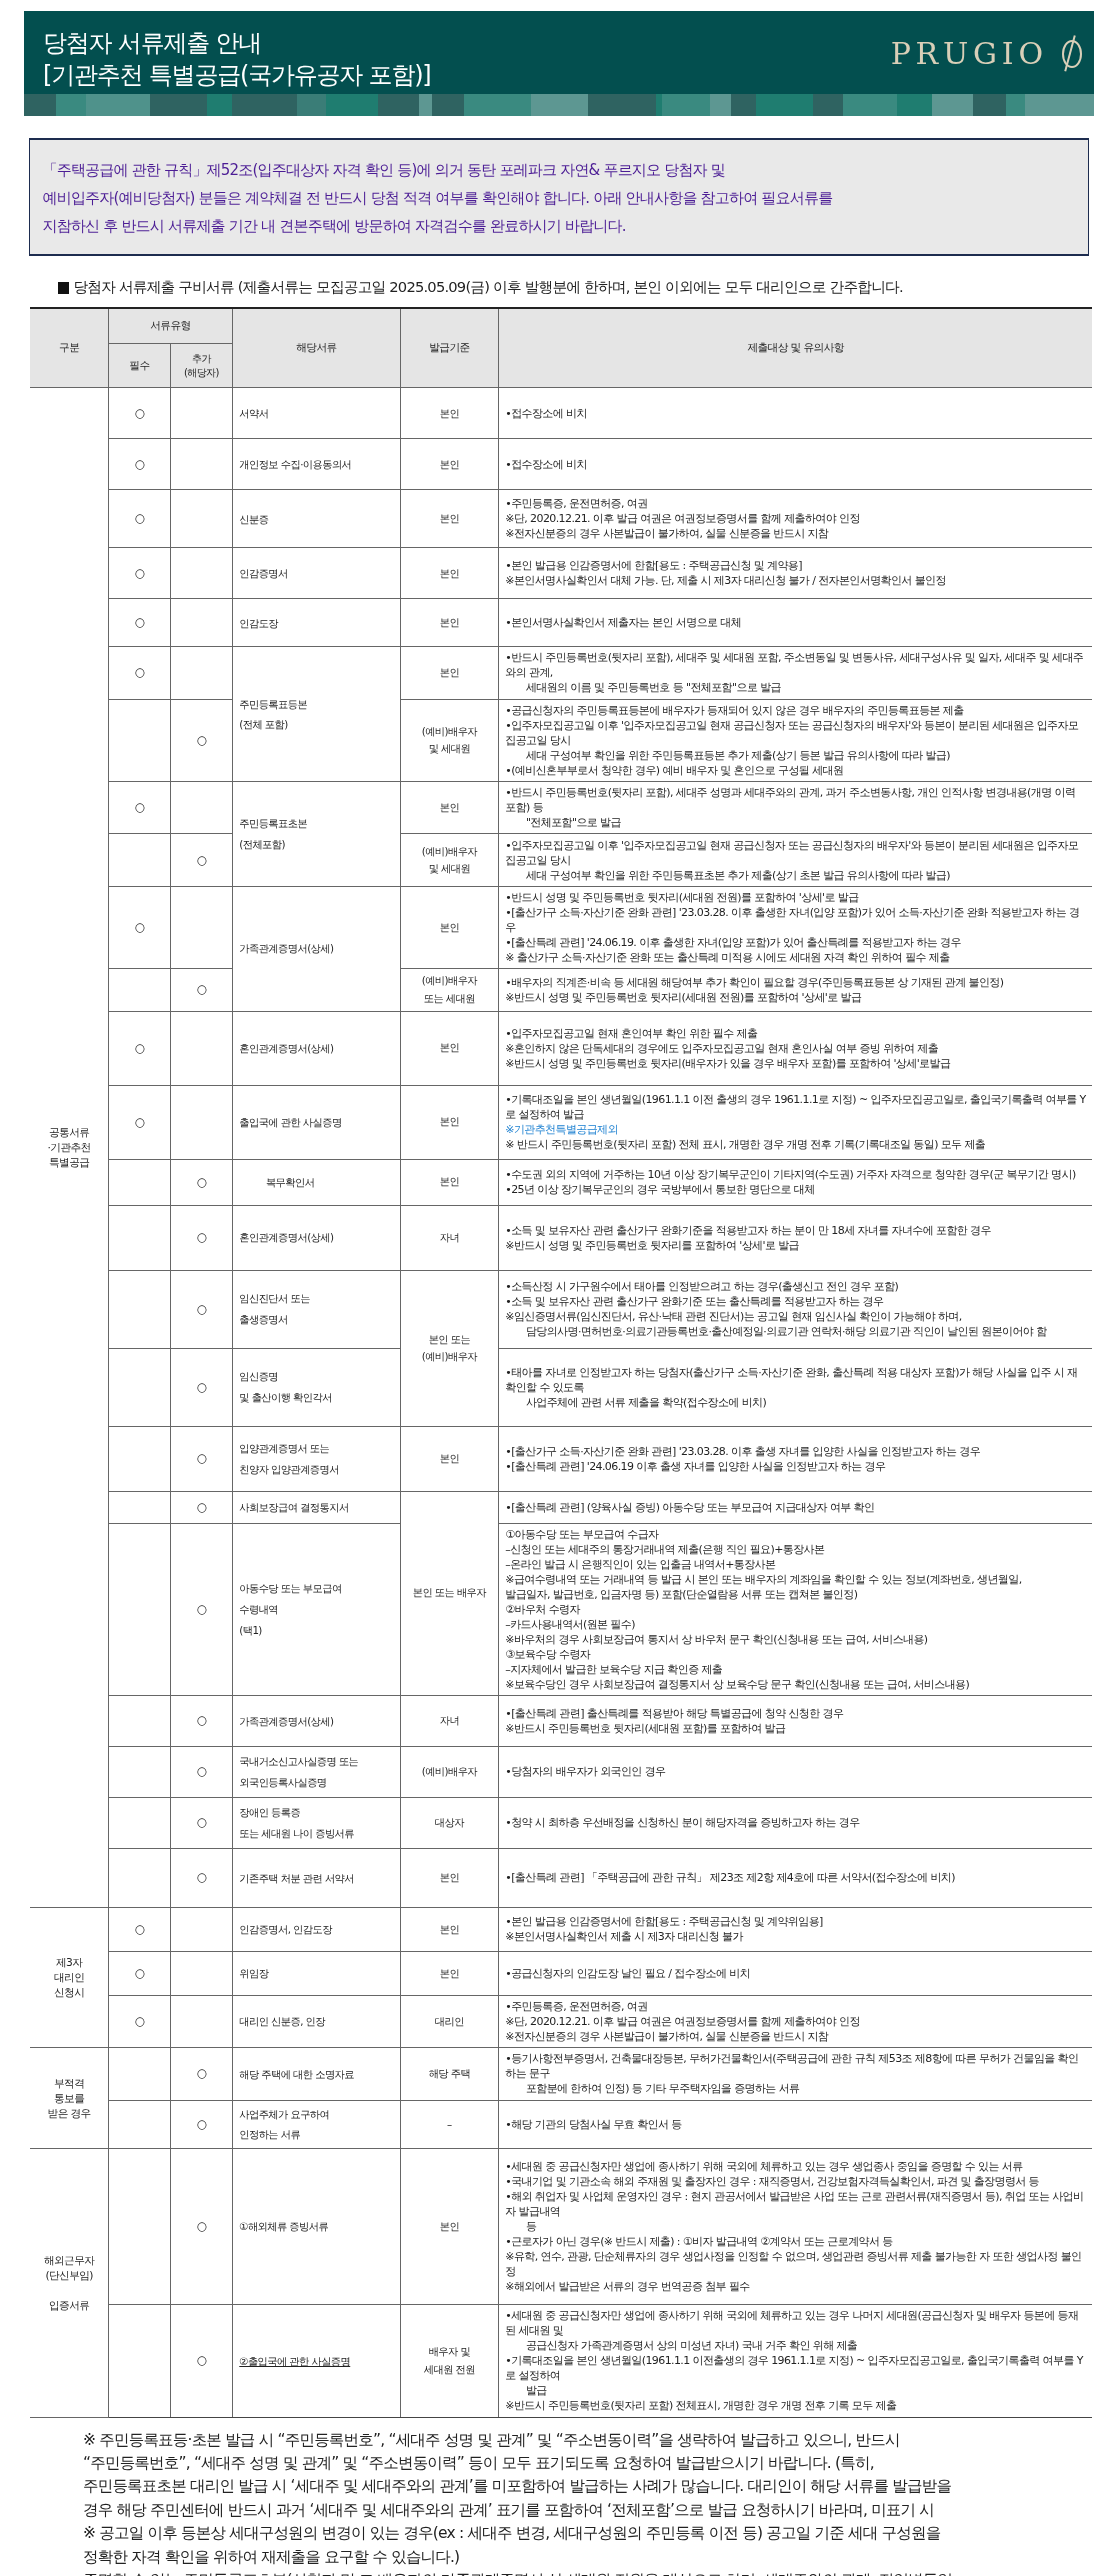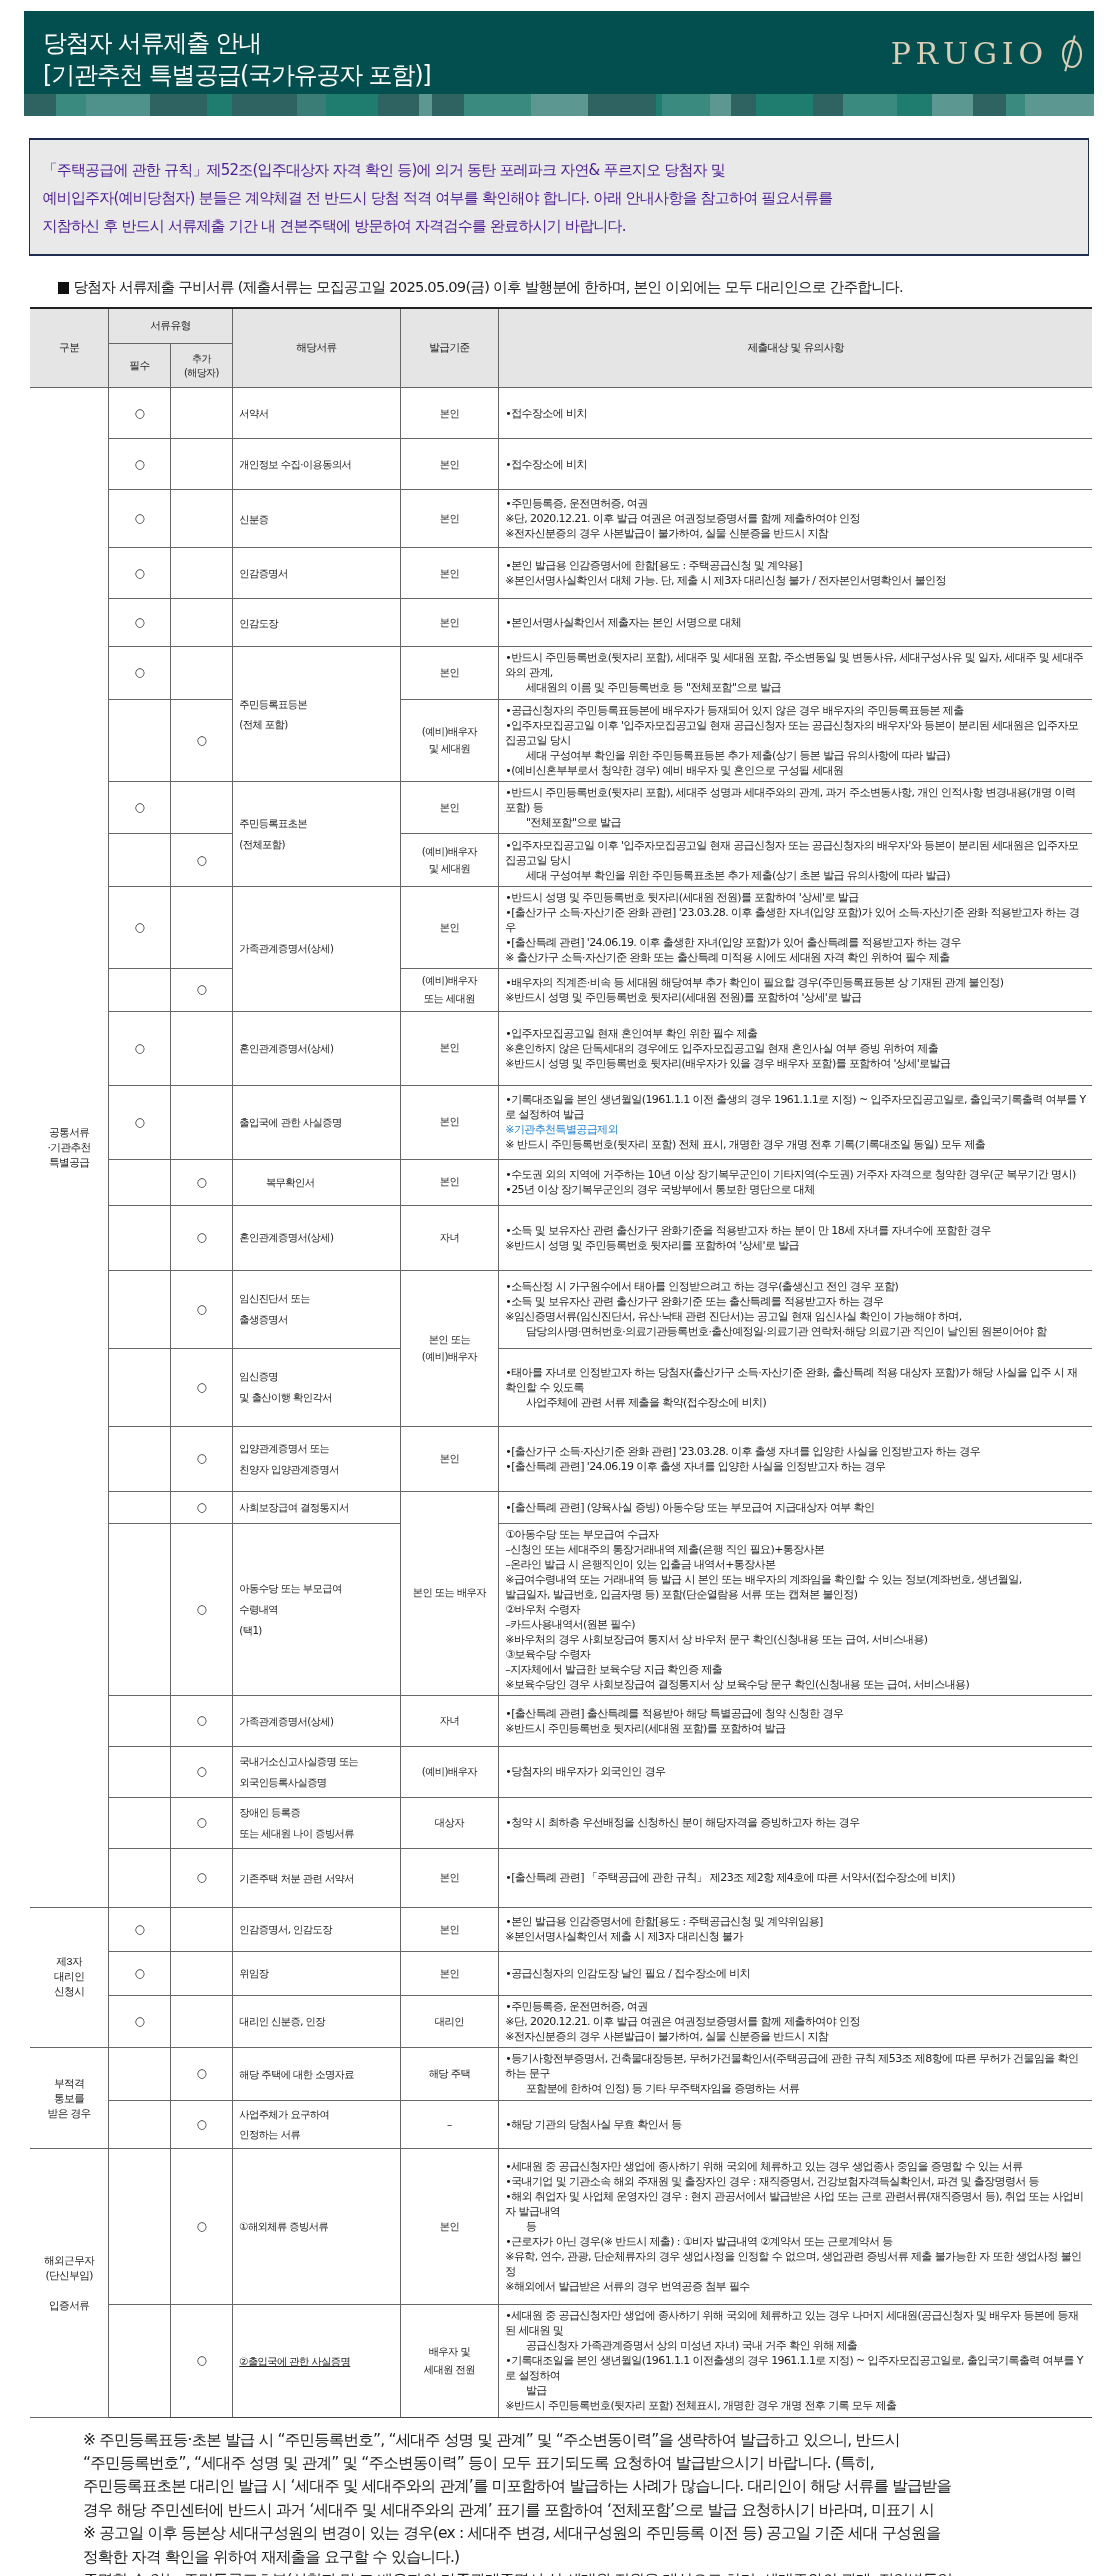--- a/index.html
+++ b/index.html
@@ -369,21 +369,21 @@
         <tr style="height: 59px;">
           <td class="mark"></td>
           <td class="mark">○</td>
           <td class="doc" rowspan="1" style="white-space: pre-line; line-height: 20.6px;">기존주택 처분 관련 서약서</td>
           <td class="basis" rowspan="1" style="white-space: pre-line; line-height: 17.5px;">본인</td>
           <td class="note last-col">
             <div>•[출산특례 관련] 「주택공급에 관한 규칙」 제23조 제2항 제4호에 따른 서약서(접수장소에 비치)</div>
           </td>
         </tr>
         <tr class="group-top" style="height: 44px;">
-          <td class="cat" rowspan="3" style="white-space: pre-line; font-family: Liberation Mono, monospace;">제3자
+          <td class="cat" rowspan="3" style="white-space: pre-line;">제3자
 대리인
 신청시</td>
           <td class="mark">○</td>
           <td class="mark"></td>
           <td class="doc" rowspan="1" style="white-space: pre-line; line-height: 20.6px;">인감증명서, 인감도장</td>
           <td class="basis" rowspan="1" style="white-space: pre-line; line-height: 17.5px;">본인</td>
           <td class="note last-col">
             <div>•본인 발급용 인감증명서에 한함[용도 : 주택공급신청 및 계약위임용]</div>
             <div>※본인서명사실확인서 제출 시 제3자 대리신청 불가</div>
           </td>

